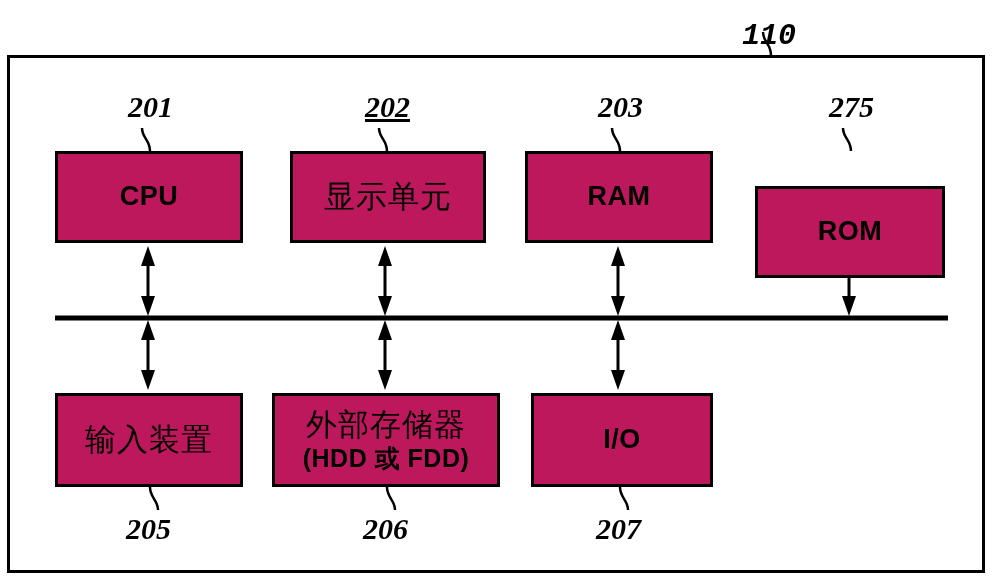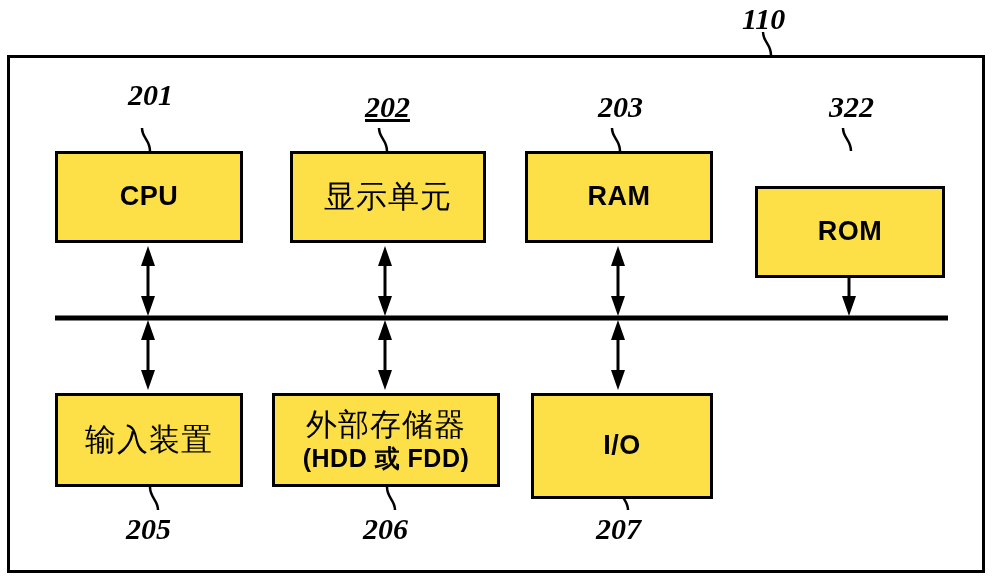--- a/index.html
+++ b/index.html
@@ -31,21 +31,21 @@
     width: 978px;
     height: 518px;
     border: 3px solid #000000;
     box-sizing: border-box;
     background: transparent;
   }
   .unit-box {
     position: absolute;
     border: 3px solid #000000;
     box-sizing: border-box;
-    background: #fde047;
+    background: #be185d;
     display: flex;
     flex-direction: column;
     align-items: center;
     justify-content: center;
     text-align: center;
     line-height: 1.15;
   }
   .label-latin {
     font-family: "Liberation Sans", sans-serif;
     font-weight: bold;
@@ -136,29 +136,29 @@
     <path d="M 150,151 C 150,140 142,138 142,128" stroke="#000000" stroke-width="2.5" fill="none"></path>
     <path d="M 387,151 C 387,140 379,138 379,128" stroke="#000000" stroke-width="2.5" fill="none"></path>
     <path d="M 620,151 C 620,140 612,138 612,128" stroke="#000000" stroke-width="2.5" fill="none"></path>
     <path d="M 851,151 C 851,140 843,138 843,128" stroke="#000000" stroke-width="2.5" fill="none"></path>
 
     <path d="M 150,487 C 150,498 158,500 158,510" stroke="#000000" stroke-width="2.5" fill="none"></path>
     <path d="M 387,487 C 387,498 395,500 395,510" stroke="#000000" stroke-width="2.5" fill="none"></path>
     <path d="M 620,487 C 620,498 628,500 628,510" stroke="#000000" stroke-width="2.5" fill="none"></path>
   </svg>
 
-  <div class="ref-num" style="left:742px; top:2px;">110</div>
+  <div class="ref-num" style="left:742px; top:19px;font-family:Liberation Mono, monospace;">110</div>
 
-  <div class="ref-num" style="left:128px; top:78px;text-align:center;">201</div>
+  <div class="ref-num" style="left:128px; top:90px;text-align:center;">201</div>
 
   <div class="ref-num" style="left:365px; top:90px;text-decoration:underline;">202</div>
 
   <div class="ref-num" style="left:598px; top:90px;">203</div>
 
-  <div class="ref-num" style="left:829px; top:90px;">322</div>
+  <div class="ref-num" style="left:829px; top:90px;">275</div>
 
   <div class="ref-num" style="left:126px; top:512px;">205</div>
 
   <div class="ref-num" style="left:363px; top:512px;">206</div>
 
   <div class="ref-num" style="left:596px; top:512px;">207</div>
 
   <div class="unit-box" style="left:55px; top:151px; width:188px; height:92px;">
     <span class="label-latin">CPU</span>
   </div>
@@ -177,17 +177,17 @@
 
   <div class="unit-box" style="left:272px; top:393px; width:228px; height:94px;">
     <span class="label-cjk">外部存储器</span>
     <span class="label-latin-sub">(HDD 或 FDD)</span>
   </div>
 
   <div class="unit-box" style="left:55px; top:393px; width:188px; height:94px;">
     <span class="label-cjk">输入装置</span>
   </div>
 
-  <div class="unit-box" style="left:531px; top:393px; width:182px; height:106px;">
+  <div class="unit-box" style="left:531px; top:393px; width:182px; height:94px;">
     <span class="label-latin">I/O</span>
   </div>
 
 </div>
 
 </body></html>

